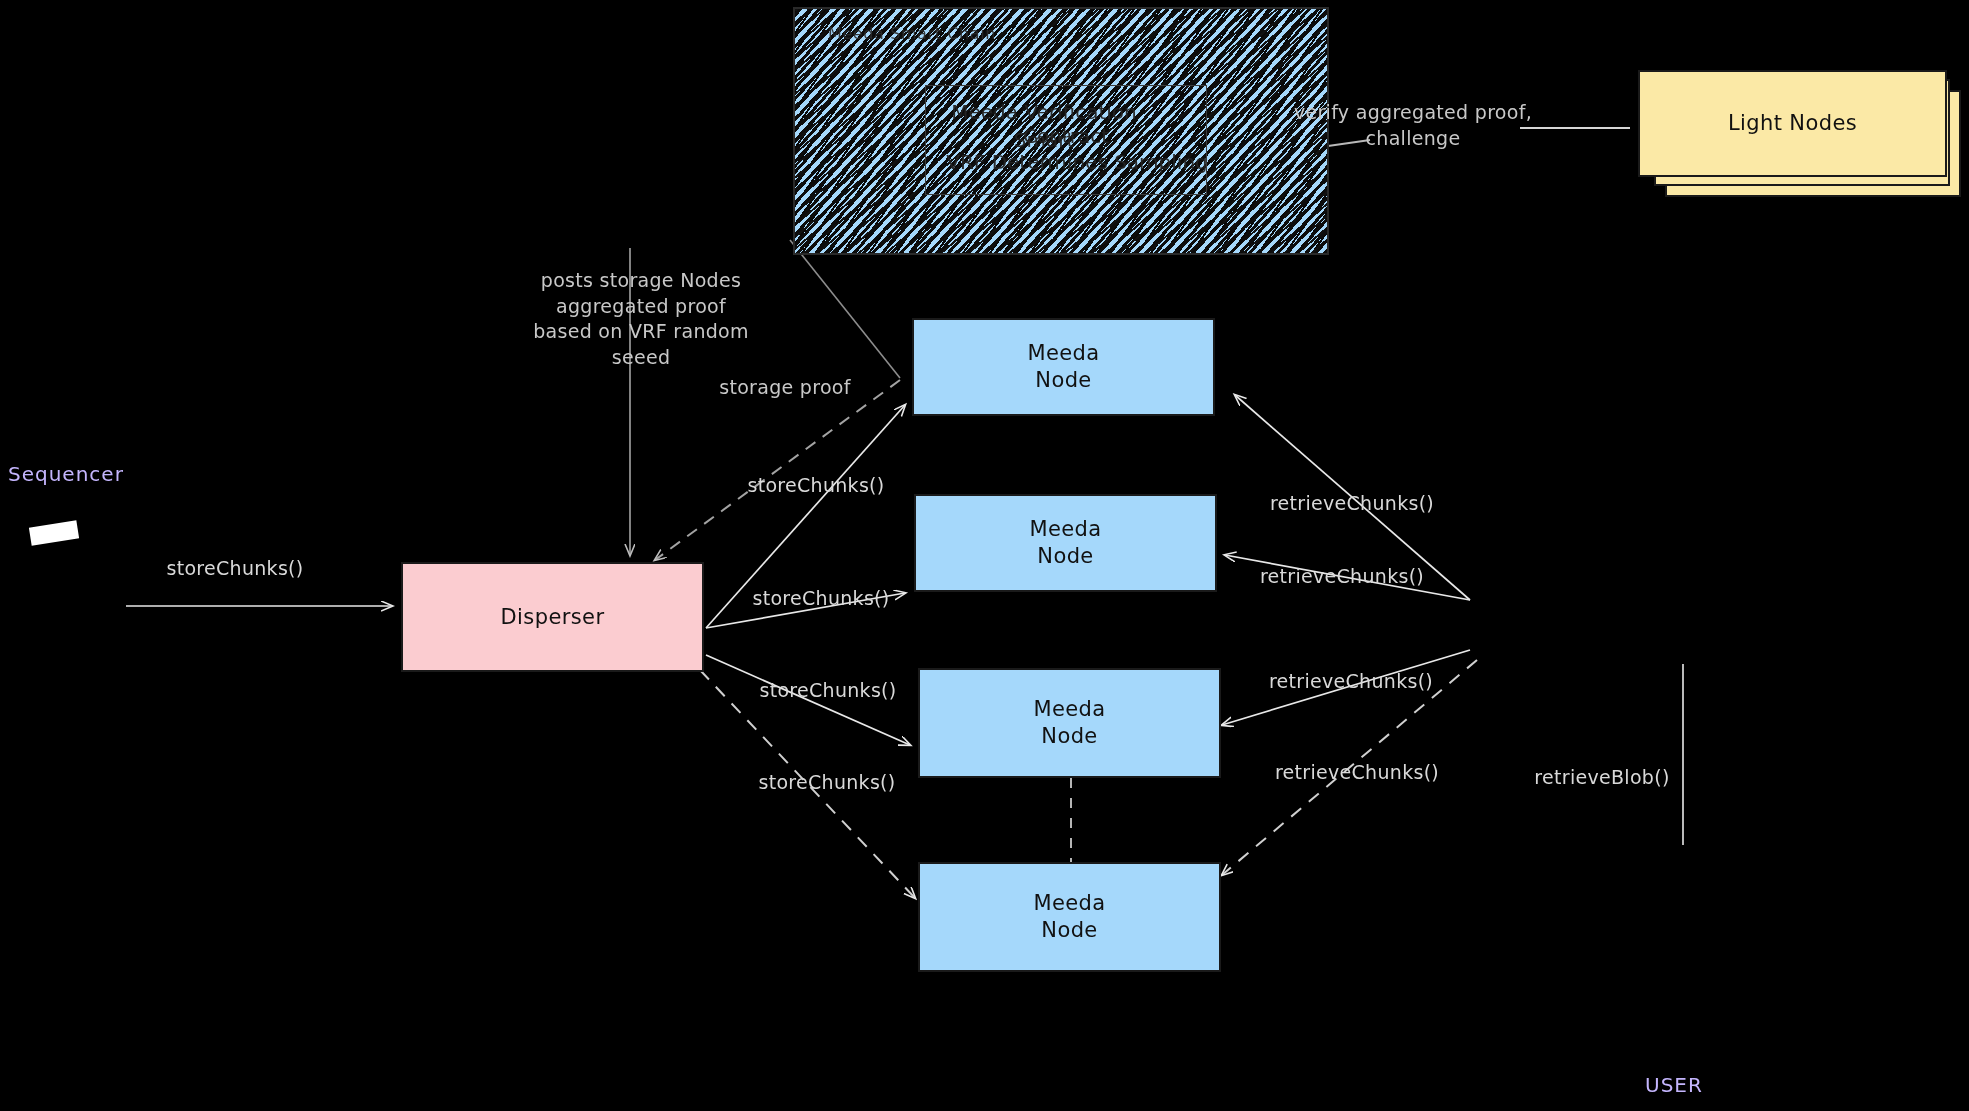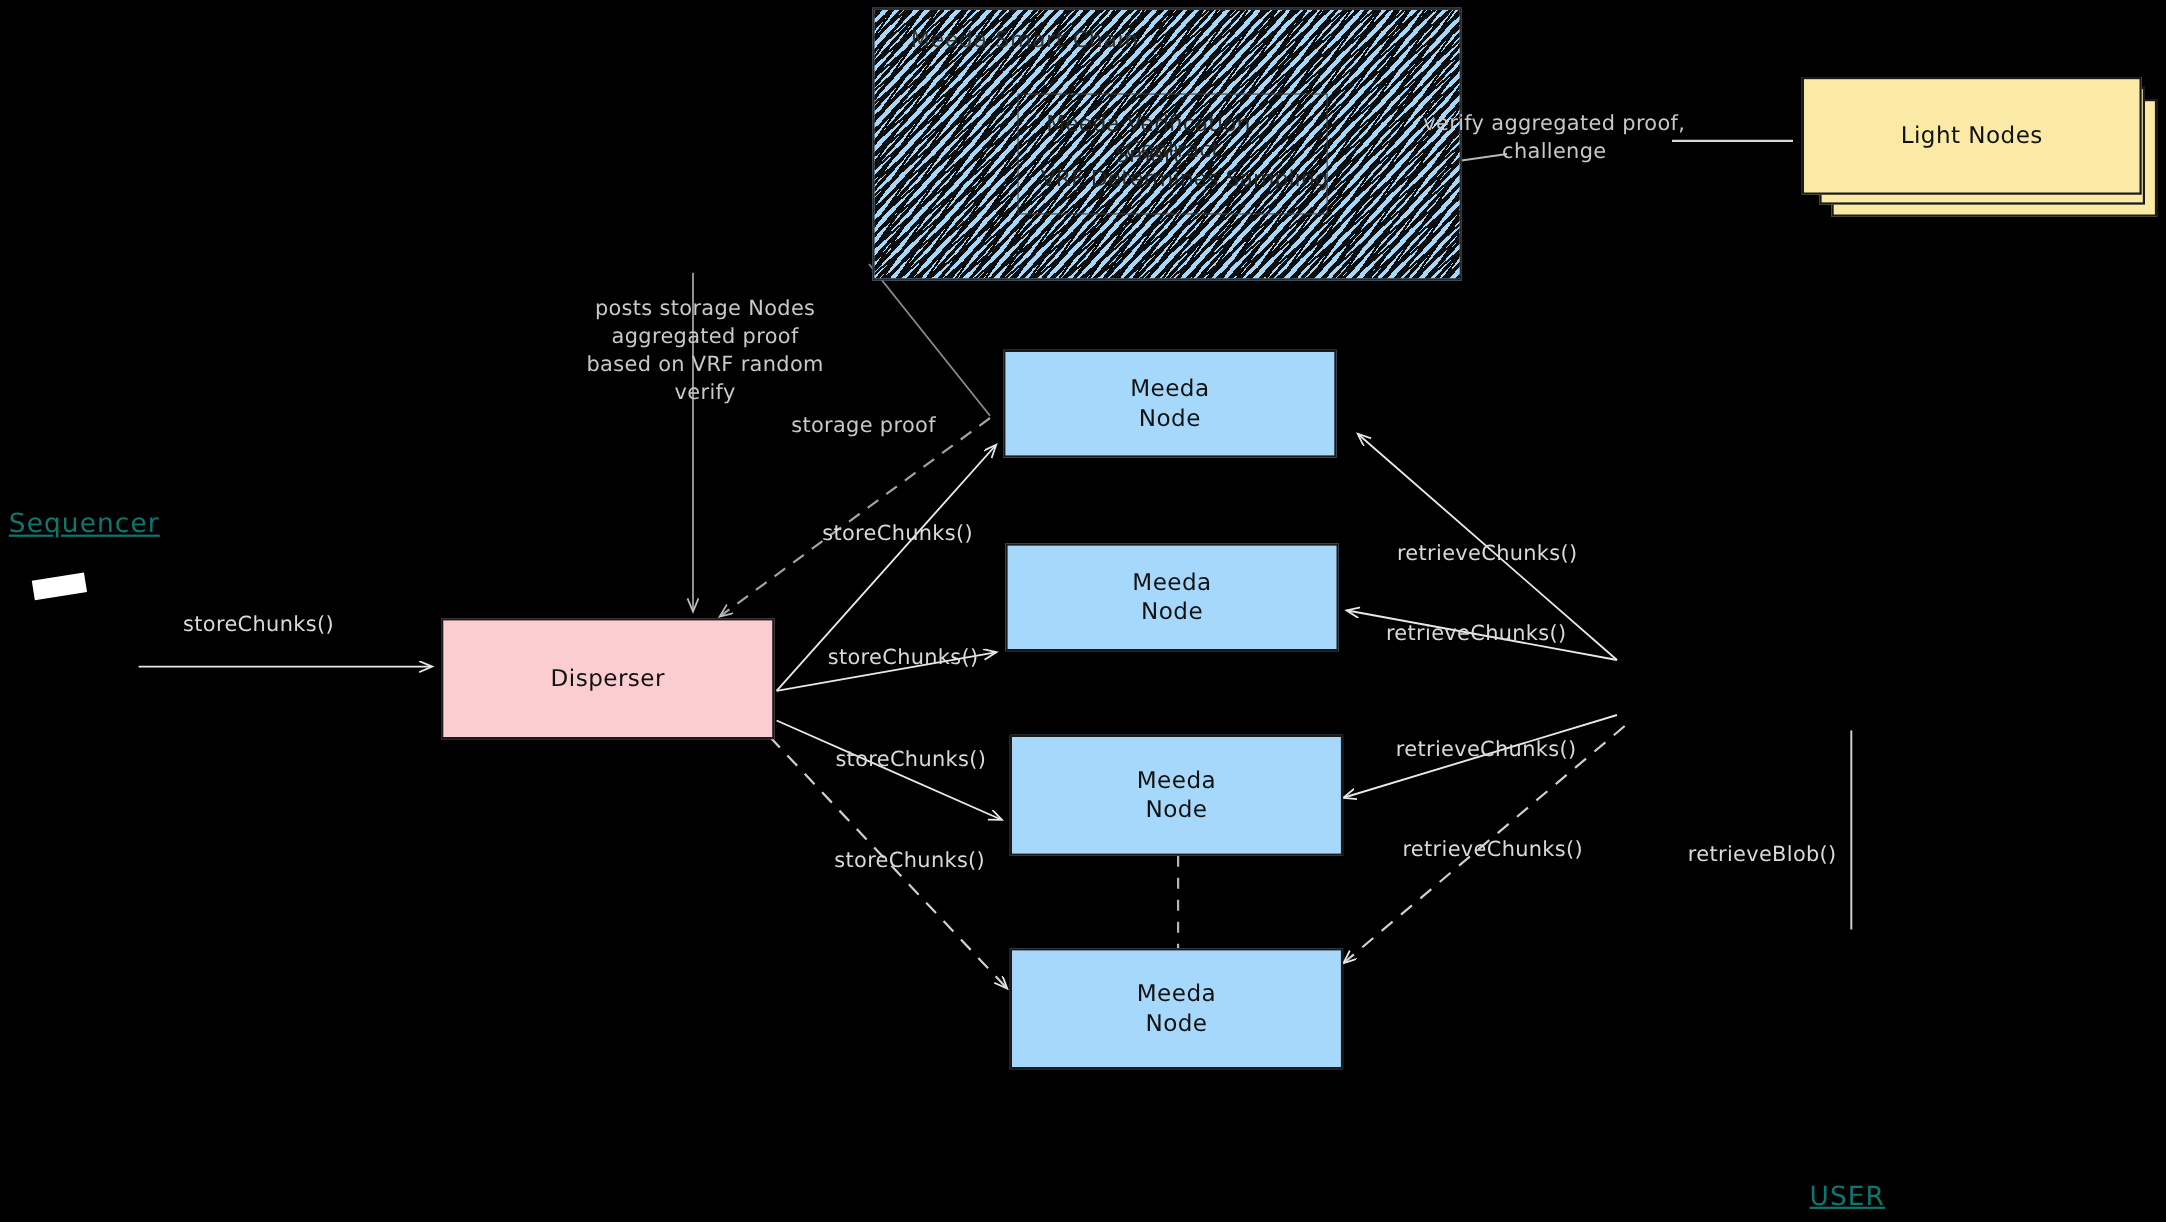--- a/index.html
+++ b/index.html
@@ -82,21 +82,21 @@
   }
   .chain-inner {
     position: absolute;
     box-sizing: border-box;
     border: 1px solid #3c3c3c;
     background: transparent;
   }
   .chain-title {
     position: absolute;
     color: #2b2b2b;
-    font-size: 20px;
+    font-size: 16px;
     letter-spacing: 0.6px;
     white-space: nowrap;
     mix-blend-mode: normal;
     opacity: 0.92;
   }
   .chain-inner-text {
     position: absolute;
     color: #232323;
     font-size: 20px;
     line-height: 1.4;
@@ -112,26 +112,25 @@
     line-height: 1.35;
     letter-spacing: 0.3px;
     white-space: pre-line;
     text-align: center;
   }
   .edge-label.dim {
     color: #c8c8c8;
   }
   .free-label {
     position: absolute;
-    color: #0f766e;
-    font-family: "DejaVu Sans", sans-serif;
-    font-size: 24px;
+    color: #c4b5fd;
+    font-family: "DejaVu Sans", sans-serif;
+    font-size: 20px;
     letter-spacing: 1px;
     white-space: nowrap;
-    text-decoration: underline;
   }
   .seq-mark {
     position: absolute;
     background: #ffffff;
     transform: rotate(-9deg);
   }
 </style>
 </head>
 <body>
 
@@ -245,21 +244,21 @@
   </div>
 
 
   <div class="free-label" style="left:1645px; top:1073px;">USER</div>
 
   <div class="edge-label" style="left:140px; top:556px; width:190px;">storeChunks()</div>
 
   <div class="edge-label dim" style="left:516px; top:268px; width:250px;">posts storage Nodes
 aggregated proof
 based on VRF random
-verify</div>
+seeed</div>
 
   <div class="edge-label dim" style="left:700px; top:375px; width:170px;">storage proof</div>
 
   <div class="edge-label dim" style="left:1288px; top:100px; width:250px;">verify aggregated proof,
 challenge</div>
 
   <div class="edge-label" style="left:731px; top:473px; width:170px;">storeChunks()</div>
   <div class="edge-label" style="left:736px; top:586px; width:170px;">storeChunks()</div>
   <div class="edge-label" style="left:743px; top:678px; width:170px;">storeChunks()</div>
   <div class="edge-label" style="left:742px; top:770px; width:170px;">storeChunks()</div>

